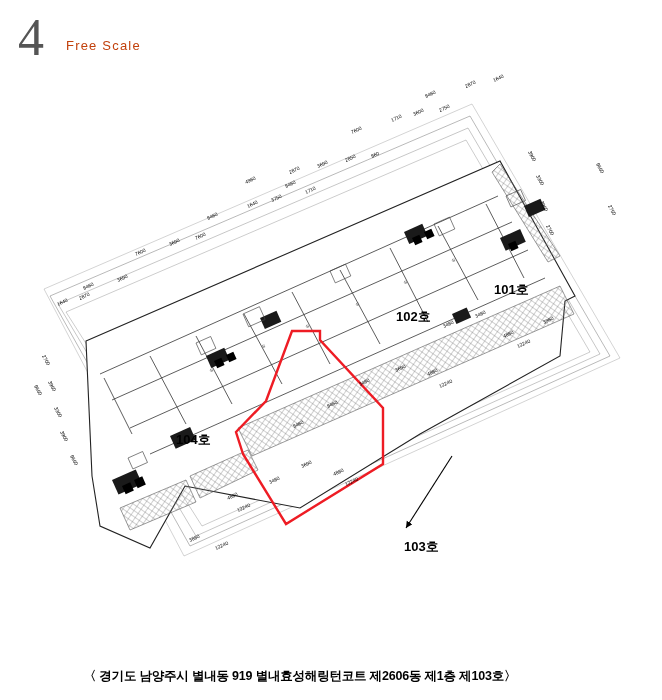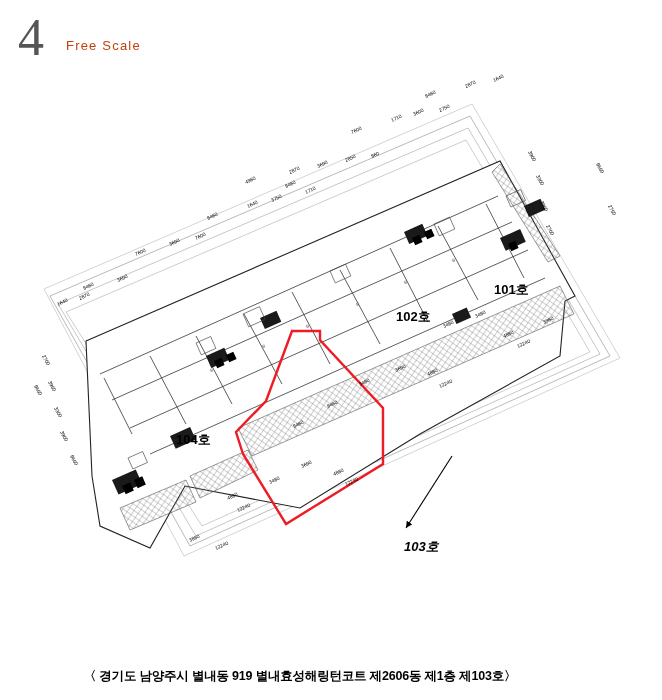--- a/index.html
+++ b/index.html
@@ -59,21 +59,21 @@
   .unit-label {
     position: absolute;
     font-size: 13px;
     font-weight: bold;
     color: #000;
     white-space: nowrap;
   }
   #label-101 { left: 494px; top: 245px; margin-top: 36px; }
   #label-102 { left: 396px; top: 308px; text-align: center; }
   #label-104 { left: 176px; top: 431px; }
-  #label-103 { left: 404px; top: 538px; font-style: italic; }
+  #label-103 { left: 404px; top: 538px; }
 
   
   #caption {
     position: absolute;
     left: 0;
     top: 668px;
     width: 600px;
     text-align: center;
     font-size: 12.5px;
     font-weight: bold;

